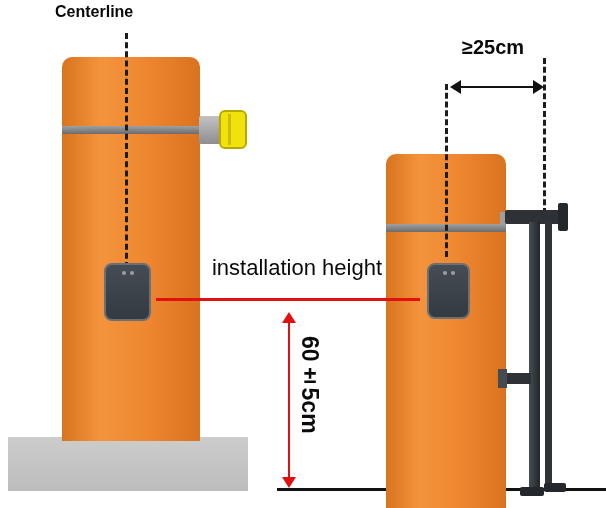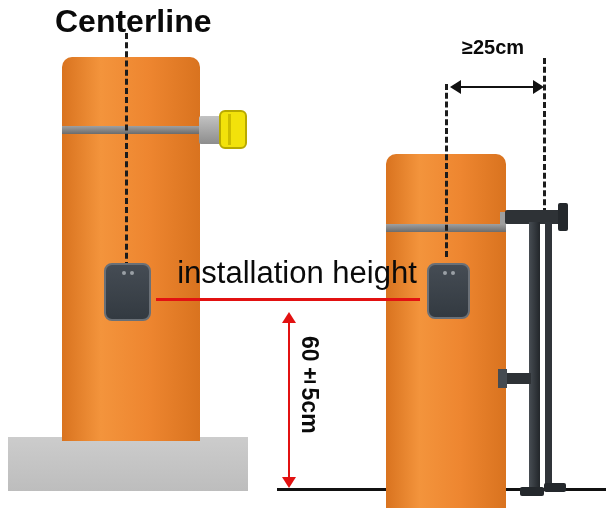--- a/index.html
+++ b/index.html
@@ -63,23 +63,23 @@
     left: 50%; top: 6px; transform: translateX(-50%);
     display: flex; gap: 4px;
   }
   .sensor-dots i {
     display: block; width: 4px; height: 4px; border-radius: 50%;
     background: #9aa0a6;
   }
 
   
   .label { color: #0a0a0a; white-space: nowrap; }
-  .label-centerline { left: 55px; top: 3px; font-size: 32px; font-weight: 600; }
+  .label-centerline { left: 55px; top: 3px; font-size: 16px; font-weight: 600; }
   .label-install    { left: 167px; top: 255px; width: 260px; text-align: center;
-                      font-size: 31px; font-weight: 400; }
+                      font-size: 22px; font-weight: 400; }
   .label-clearance  { left: 462px; top: 36px; font-size: 20px; font-weight: 600; }
   .label-height {
     left: 296px; top: 336px;
     writing-mode: vertical-rl;
     font-size: 23px; font-weight: 700;
   }
 
   
   .red-line { left: 156px; top: 298px; width: 264px; height: 3px; background: #e21111; }
 

